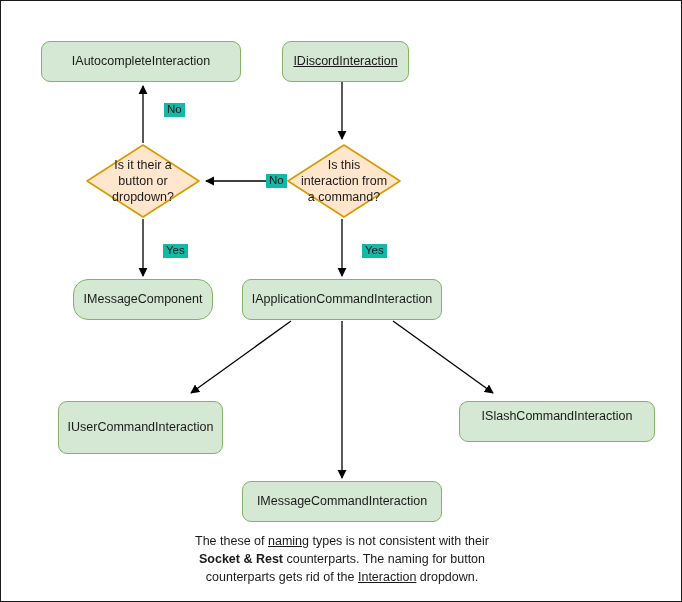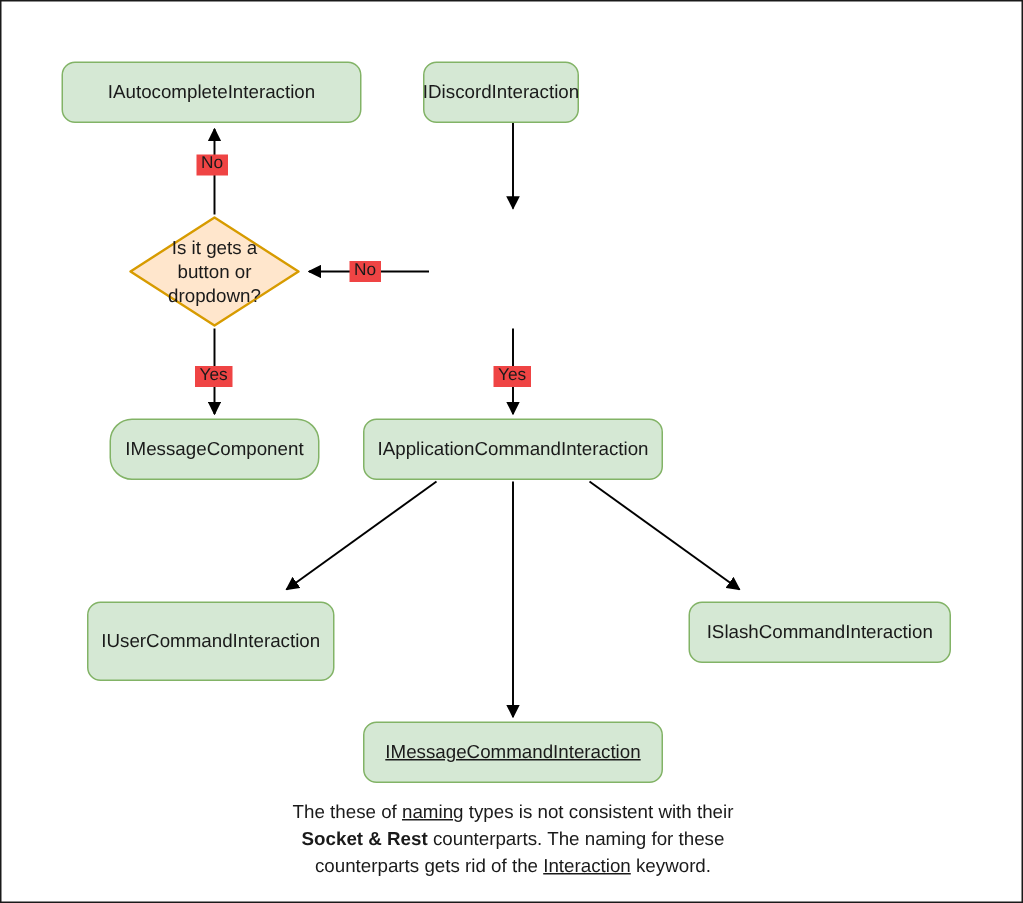--- a/index.html
+++ b/index.html
@@ -63,27 +63,28 @@
     justify-content: center;
     text-align: center;
     font-size: 12.5px;
     line-height: 1.3;
     color: #1a1a1a;
     padding: 0 12px;
     box-sizing: border-box;
   }
   .edge-label {
     position: absolute;
-    background: #ef4444;
+    background: #14b8a6;
     color: #1a1a1a;
     font-size: 11.5px;
     line-height: 1;
     padding: 1px 3px;
     z-index: 3;
     white-space: nowrap;
+    margin-left: 33px;
   }
   #footnote {
     position: absolute;
     left: 131px;
     top: 531px;
     width: 420px;
     text-align: center;
     font-size: 12.5px;
     line-height: 1.45;
     color: #1a1a1a;
@@ -118,61 +119,67 @@
 
     <path d="M 341 320 L 341 477" stroke="#000000" stroke-width="1.3" fill="none" marker-end="url(#arrow)"></path>
 
     <path d="M 392 320 L 492 392" stroke="#000000" stroke-width="1.3" fill="none" marker-end="url(#arrow)"></path>
   </svg>
 
   <div class="node rect" style="left:40px; top:40px; width:200px; height:41px;">
     <span>IAutocompleteInteraction</span>
   </div>
 
-  <div class="node rect" style="left:281px; top:40px; width:104px; height:41px;">
+  <div class="node rect" style="left:281px; top:40px; width:127px; height:41px;text-decoration:underline;">
     <span>IDiscordInteraction</span>
   </div>
 
   <div class="diamond-wrap" style="left:84px; top:142px; width:116px; height:76px;">
     <svg width="116" height="76" viewBox="0 0 116 76" xmlns="http://www.w3.org/2000/svg">
       <polygon points="58,2 114,38 58,74 2,38" fill="#ffe6cc" stroke="#d79b00" stroke-width="1.6" stroke-linejoin="round"></polygon>
     </svg>
-    <div class="diamond-label">Is it gets a button or dropdown?</div>
+    <div class="diamond-label">Is it their a button or dropdown?</div>
   </div>
 
+  <div class="diamond-wrap" style="left:285px; top:142px; width:116px; height:76px;">
+    <svg width="116" height="76" viewBox="0 0 116 76" xmlns="http://www.w3.org/2000/svg">
+      <polygon points="58,2 114,38 58,74 2,38" fill="#ffe6cc" stroke="#d79b00" stroke-width="1.6" stroke-linejoin="round"></polygon>
+    </svg>
+    <div class="diamond-label">Is this interaction from a command?</div>
+  </div>
 
   <div class="node rect" style="left:72px; top:278px; width:140px; height:41px;border-radius:15px;">
     <span>IMessageComponent</span>
   </div>
 
   <div class="node rect" style="left:241px; top:278px; width:200px; height:41px;">
     <span>IApplicationCommandInteraction</span>
   </div>
 
   <div class="node rect" style="left:57px; top:400px; width:165px; height:53px;">
     <span>IUserCommandInteraction</span>
   </div>
 
-  <div class="node rect" style="left:458px; top:400px; width:175px; height:41px;">
+  <div class="node rect" style="left:458px; top:400px; width:196px; height:41px;align-items:flex-end;">
     <span>ISlashCommandInteraction</span>
   </div>
 
-  <div class="node rect" style="left:241px; top:480px; width:200px; height:41px;text-decoration:underline;">
+  <div class="node rect" style="left:241px; top:480px; width:200px; height:41px;">
     <span>IMessageCommandInteraction</span>
   </div>
 
   <div class="edge-label" style="left:130px; top:102px;">No</div>
 
   <div class="edge-label" style="left:232px; top:173px;">No</div>
 
   <div class="edge-label" style="left:129px; top:243px;">Yes</div>
 
   <div class="edge-label" style="left:328px; top:243px;">Yes</div>
 
   <div id="footnote">
     <span>The these of </span><span class="u">naming</span><span> types is not consistent with their</span>
     <br>
-    <span class="b">Socket &amp; Rest</span><span> counterparts. The naming for these</span>
+    <span class="b">Socket &amp; Rest</span><span> counterparts. The naming for button</span>
     <br>
-    <span>counterparts gets rid of the </span><span class="u">Interaction</span><span> keyword.</span>
+    <span>counterparts gets rid of the </span><span class="u">Interaction</span><span> dropdown.</span>
   </div>
 
 </div>
 
 </body></html>

